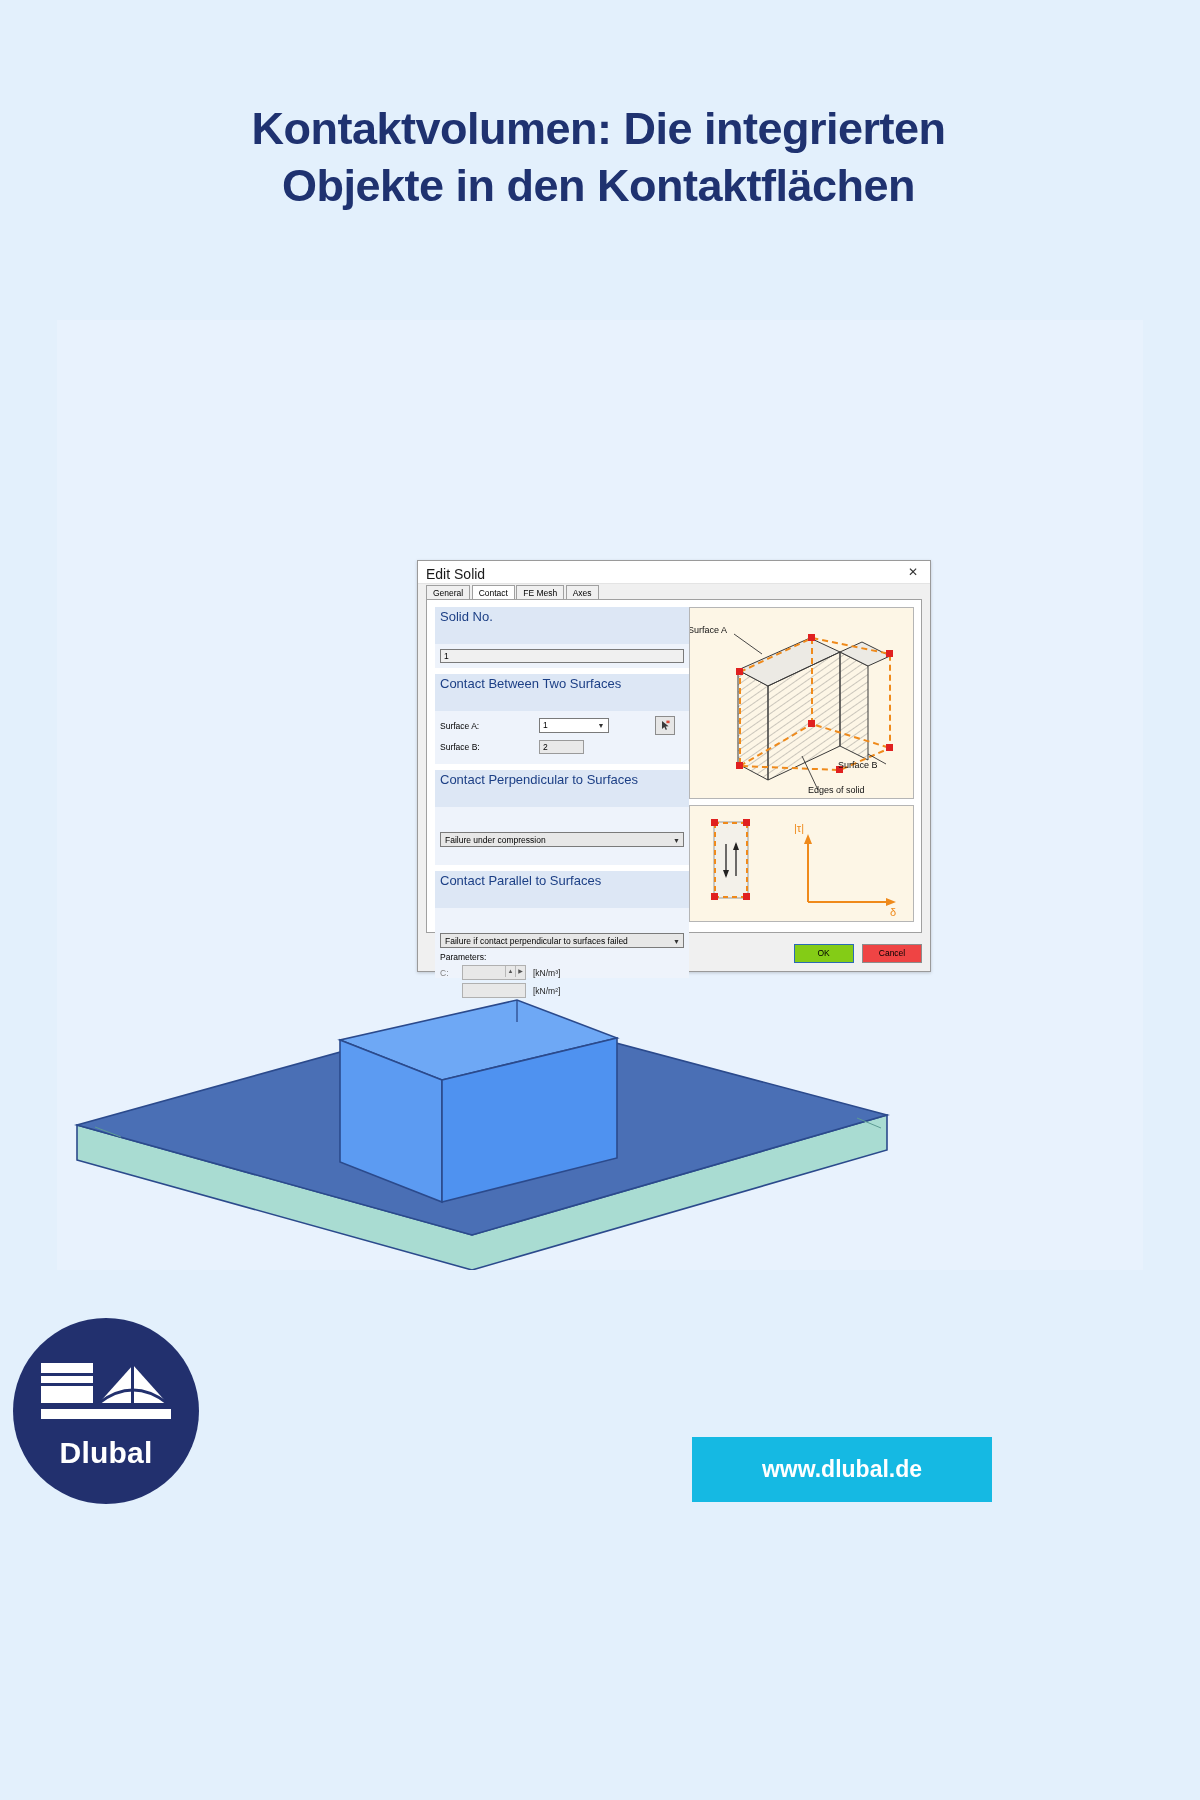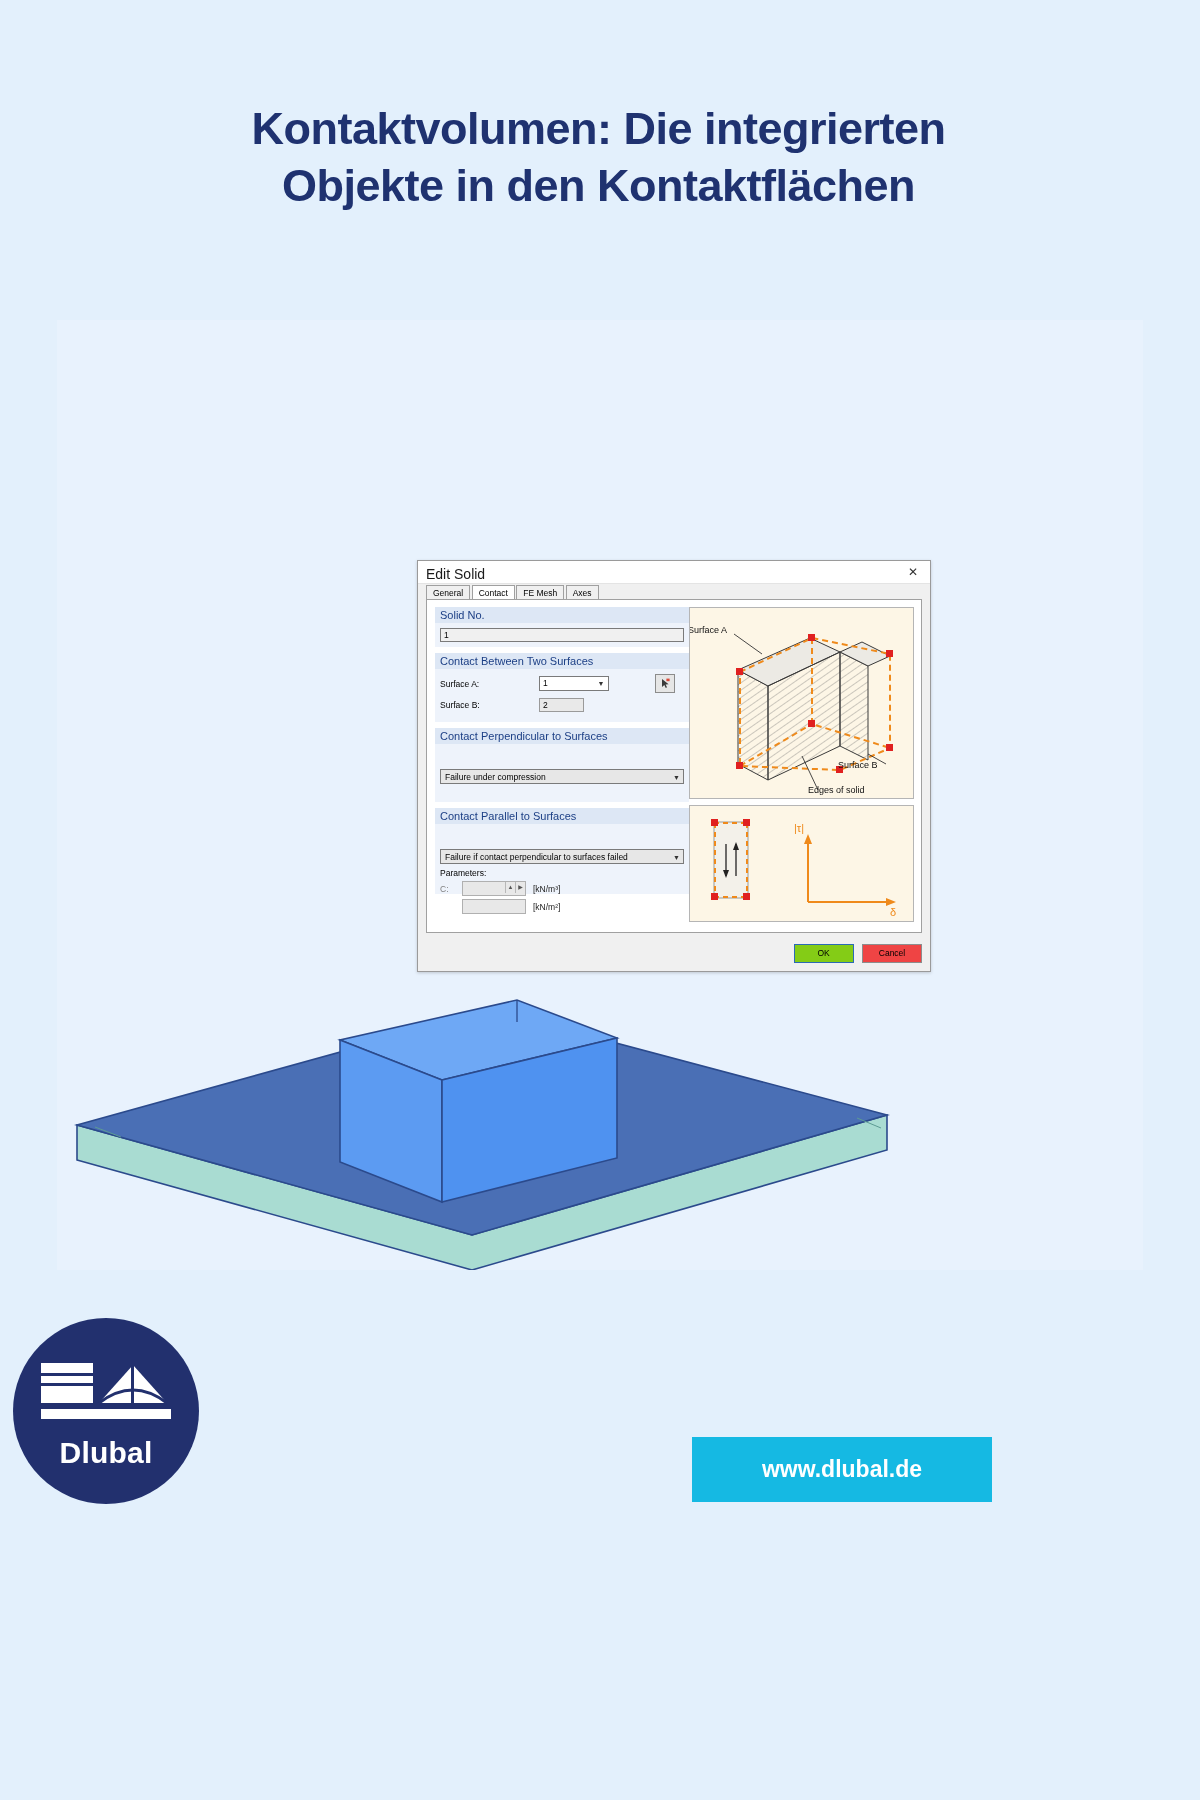--- a/index.html
+++ b/index.html
@@ -60,22 +60,22 @@
   }
   .tab.active{background:#ffffff;border-bottom:1px solid #ffffff;height:15px;line-height:15px;}
   .tabpage{
     position:absolute;left:8px;top:38px;right:8px;bottom:38px;
     background:#ffffff;border:1px solid #a0a0a0;
   }
   
   .leftcol{position:absolute;left:8px;top:7px;width:254px;}
   .grp{margin-bottom:6px;}
   .grp-head{
-    background:#dde7f5;color:#1c3f85;font-size:11px;
-    padding:2px 5px 2px 5px;position:relative;
+    background:#dde7f5;color:#1c3f85;font-size:13px;
+    padding:2px 5px 20px 5px;position:relative;
   }
   .grp-head:after{
     content:"";position:absolute;right:-7px;top:0;border-left:7px solid #dde7f5;
     border-top:0 solid transparent;border-bottom:13px solid transparent;
   }
   .grp-body{background:#eef3fb;padding:5px;}
   .fld{
     width:100%;height:14px;background:#f0f0f0;border:1px solid #7a7a7a;
     box-sizing:border-box;font-size:8.5px;padding:1px 3px;color:#000;line-height:11px;
   }

